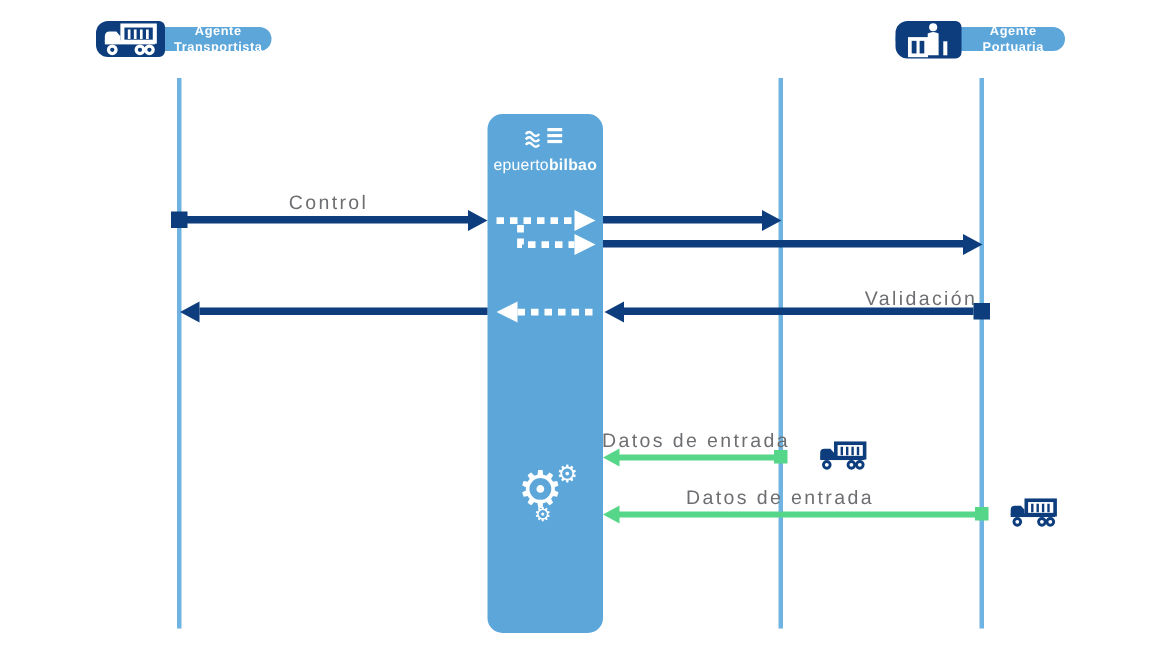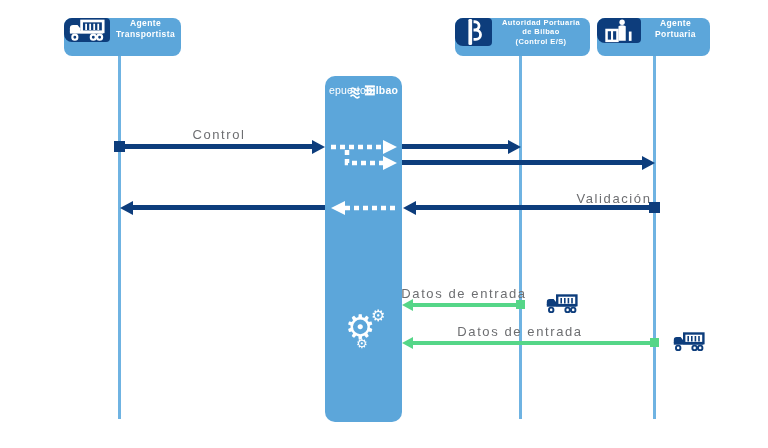--- a/index.html
+++ b/index.html
@@ -3,34 +3,34 @@
 <meta charset="utf-8">
 <style>
   html,body { margin:0; padding:0; background:#fff; }
   .stage {
     position:relative; width:768px; height:448px; background:#ffffff;
     overflow:hidden; font-family:"Liberation Sans", "DejaVu Sans", sans-serif;
   }
   
   .lifeline { position:absolute; top:52px; height:367px; width:3px; background:#6FB3E2; }
   
-  .actor { position:absolute; top:18px; height:38px; background:#5CA6DA;
-           border-radius:8px; display:flex; align-items:flex-start; box-shadow:0 0 0 1px rgba(255,255,255,0); }
+  .actor { position:absolute; top:18px; height:16px; background:#5CA6DA;
+           border-radius:8px; display:flex; align-items:center; box-shadow:0 0 0 1px rgba(255,255,255,0); }
   .actor-icon { background:#0D3D7C; border-radius:8px 4px 4px 8px;
                 display:flex; align-items:center; justify-content:center; color:#ffffff; }
   .actor-label { flex:1; display:flex; flex-direction:column; justify-content:center;
                  text-align:center; color:#ffffff; font-weight:bold; letter-spacing:0.4px; }
   .actor-label span { display:block; }
   .lbl-2line { font-size:8.5px; line-height:1.3; }
   .lbl-3line { font-size:7.5px; line-height:1.25; }
   
   .hub { position:absolute; left:325px; top:76px; width:77px; height:346px;
          background:#5CA6DA; border-radius:10px; }
   .hub-logo-icon { position:absolute; left:50%; top:7px; transform:translateX(-50%); }
-  .hub-brand { position:absolute; left:50%; top:8px; transform:translateX(-50%);
+  .hub-brand { position:absolute; left:50%; top:28px; transform:translateX(-50%);
                color:#fff; font-size:10.5px; white-space:nowrap; letter-spacing:0.2px; }
   .hub-brand b { font-weight:bold; }
   .hub-dashes { position:absolute; left:0; top:0; }
   .gear { position:absolute; color:#ffffff; font-family:"DejaVu Sans", sans-serif; line-height:1; }
   .gear-big   { left:20px; top:234px; font-size:34px; }
   .gear-small { left:46px; top:232px; font-size:16px; }
   .gear-tiny  { left:31px; top:261px; font-size:13px; }
   
   .line  { position:absolute; height:5px; background:#0D3D7C; }
   .gline { position:absolute; height:4px; background:#55D688; }
@@ -69,33 +69,20 @@
         <circle cx="27" cy="21" r="2.8" fill="none" stroke="currentColor" stroke-width="2.4"></circle>
         <circle cx="34" cy="21" r="2.8" fill="none" stroke="currentColor" stroke-width="2.4"></circle>
       </svg>
     </div>
     <div class="actor-label lbl-2line">
       <span>Agente</span>
       <span>Transportista</span>
     </div>
   </div>
 
-  <div class="actor" style="left:455px; width:135px">
-    <div class="actor-icon" style="width:37px">
-      <svg width="20" height="28" viewBox="0 0 18 30">
-        <rect x="3" y="1" width="4" height="28" rx="1.5" fill="#ffffff"></rect>
-        <path d="M8.5 4 h1.5 a4.4 4.4 0 0 1 0 8.8 h-1.5 M8.5 13 h2.5 a5 5 0 0 1 0 10 h-2.5" fill="none" stroke="#ffffff" stroke-width="3"></path>
-      </svg>
-    </div>
-    <div class="actor-label lbl-3line">
-      <span>Autoridad Portuaria</span>
-      <span>de Bilbao</span>
-      <span>(Control E/S)</span>
-    </div>
-  </div>
 
   <div class="actor" style="left:597px; width:113px">
     <div class="actor-icon" style="width:44px">
       <svg width="28" height="25" viewBox="0 0 27 24">
         <circle cx="16.5" cy="4" r="2.6" fill="#ffffff"></circle>
         <path d="M13 8 q3.5 -2 7 0 l0 14 h-7 z" fill="#ffffff"></path>
         <rect x="1.5" y="11.5" width="10.5" height="10.5" fill="none" stroke="#ffffff" stroke-width="2.4"></rect>
         <line x1="6.8" y1="12" x2="6.8" y2="22" stroke="#ffffff" stroke-width="2"></line>
         <rect x="23" y="13" width="2.6" height="9" fill="#ffffff"></rect>
       </svg>

